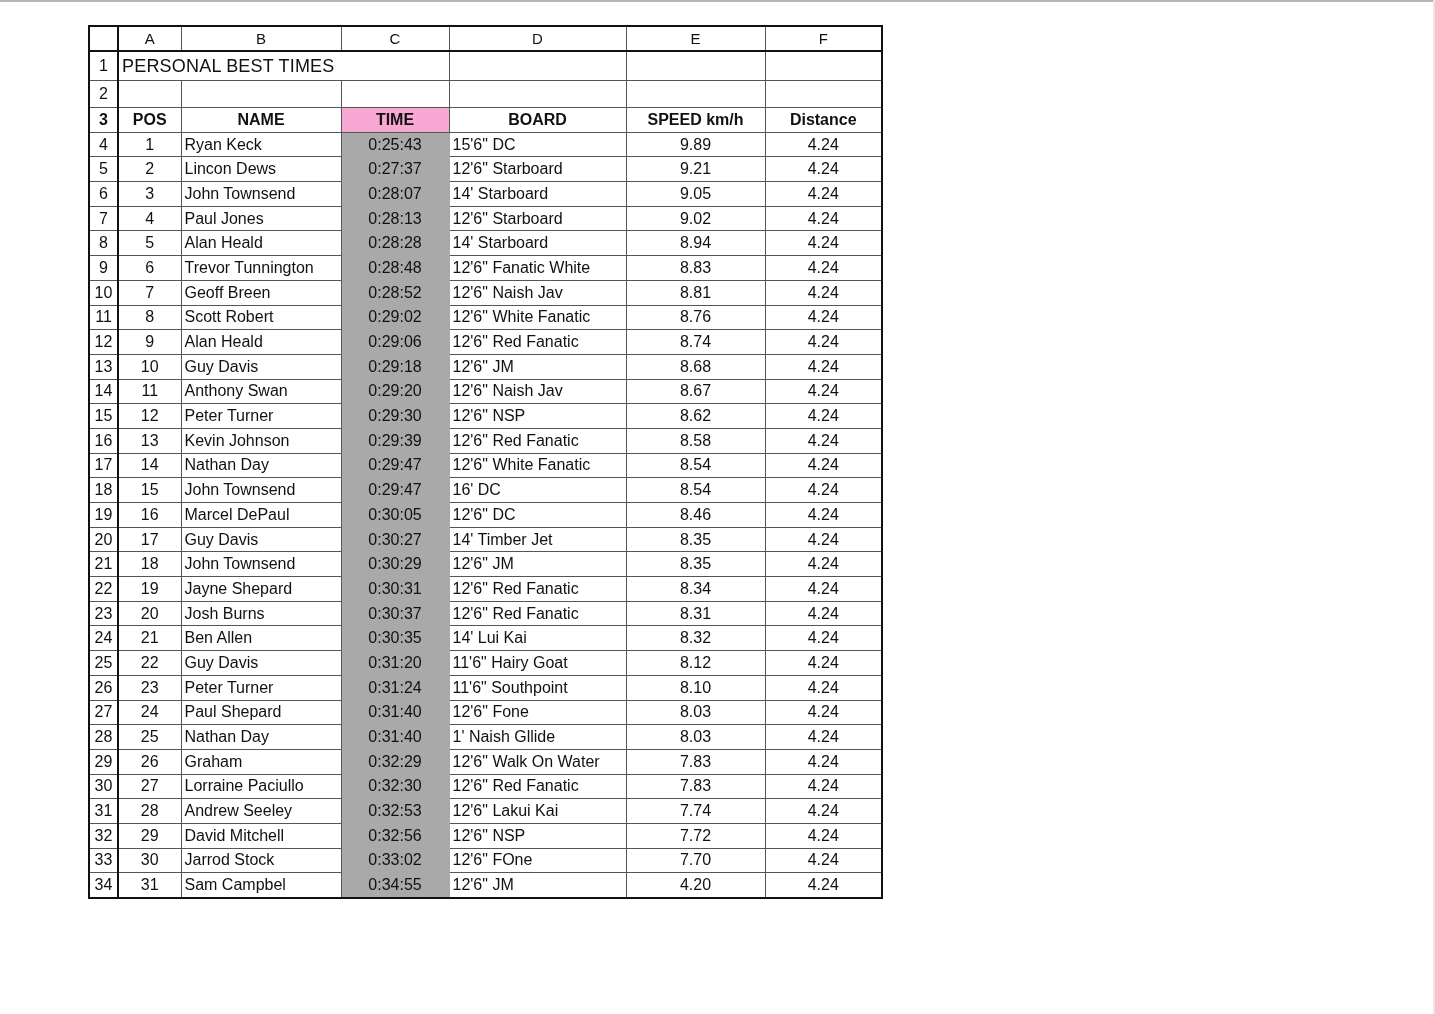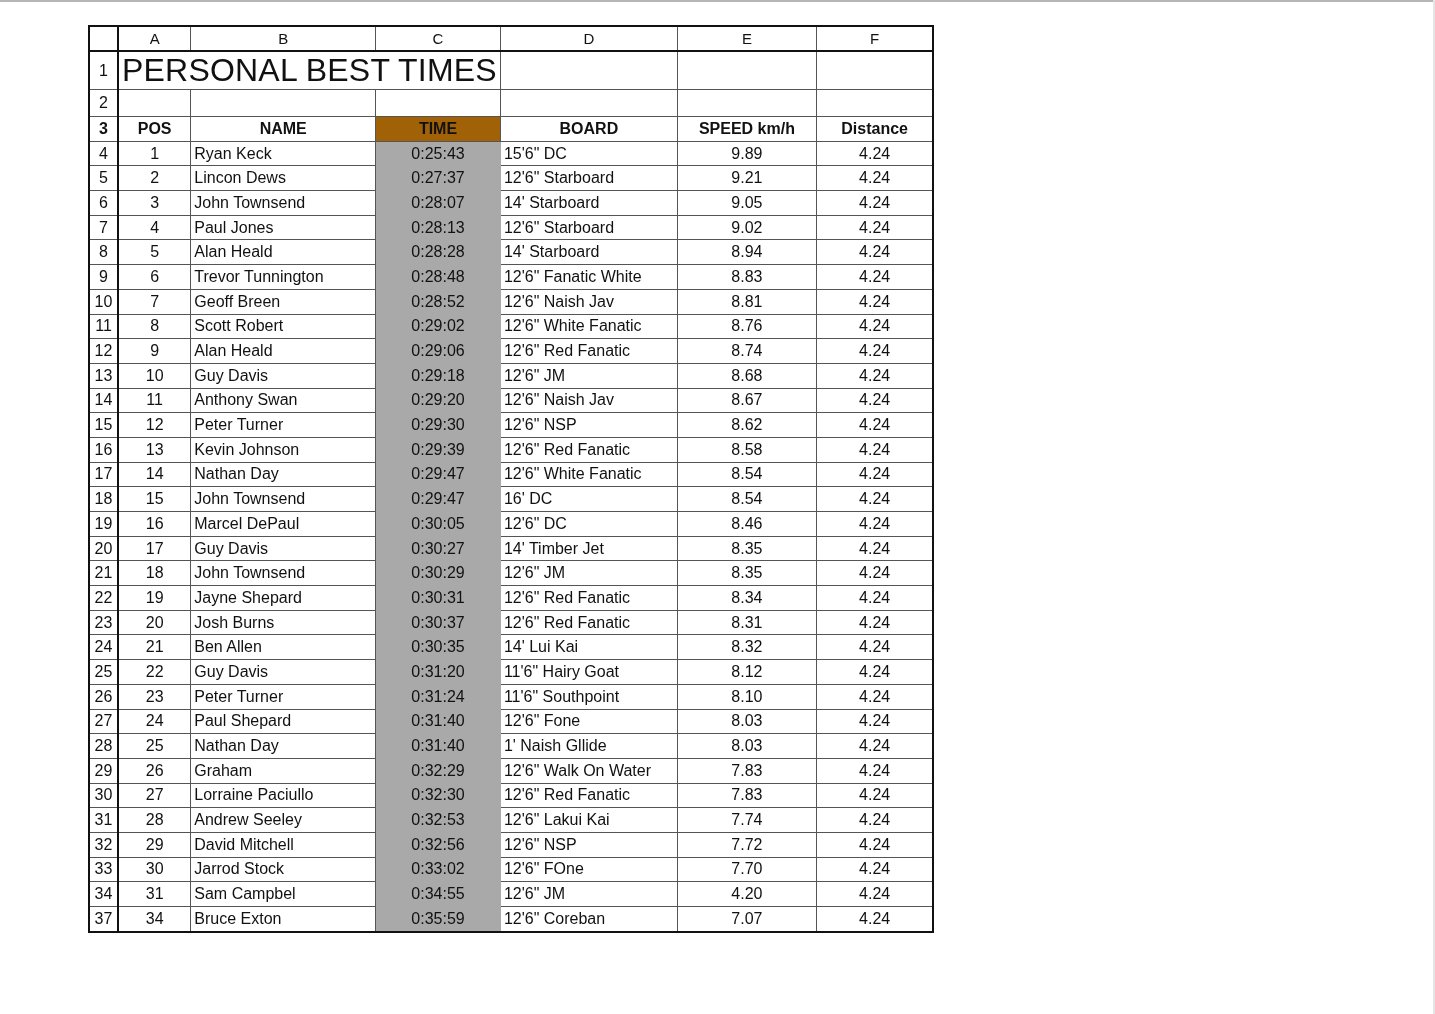--- a/index.html
+++ b/index.html
@@ -26,26 +26,26 @@
   .col-b { width: 160px; }
   .col-c { width: 108px; }
   .col-d { width: 177px; }
   .col-e { width: 139px; }
   .col-f { width: 117px; }
   tr.colhead td { text-align: center; height: 23px; border-bottom: 2px solid #111; font-size: 15px; }
   tr.colhead td.rh { border-right: 2px solid #111; }
   td.rh { text-align: center; border-right: 2px solid #111 !important; font-size: 16px; }
   tr.r1 td { height: 28px; }
   tr.r2 td { height: 26px; }
-  td.title { font-size: 32px; font-weight: normal; padding-left: 10px; letter-spacing: 0.2px; }
+  td.title { font-size: 18px; font-weight: normal; padding-left: 10px; letter-spacing: 0.2px; }
   tr.hdr td { font-weight: bold; text-align: center; font-size: 16px; }
   tr.hdr td.plain { font-weight: bold; }
   td.c { text-align: center; }
   td.time { background: #a9a9a9; text-align: center; border-color: #a9a9a9 !important; margin-top: 32px; }
-  tr.hdr td.time-h { background: #a16207; border-left-color: #555; border-right-color: #555; }
+  tr.hdr td.time-h { background: #f9a8d4; border-left-color: #555; border-right-color: #555; }
 </style>
 </head>
 <body>
 
 <div class="topline"></div>
 <div class="rightline"></div>
 
 <table class="sheet">
   <colgroup>
     <col class="col-rh">
@@ -363,23 +363,14 @@
       </tr>
       <tr>
         <td class="rh">34</td>
         <td class="c">31</td>
         <td>Sam Campbel</td>
         <td class="time">0:34:55</td>
         <td>12'6" JM</td>
         <td class="c">4.20</td>
         <td class="c">4.24</td>
       </tr>
-      <tr>
-        <td class="rh">37</td>
-        <td class="c">34</td>
-        <td>Bruce Exton</td>
-        <td class="time">0:35:59</td>
-        <td>12'6" Coreban</td>
-        <td class="c">7.07</td>
-        <td class="c">4.24</td>
-      </tr>
     </tbody>
 </table>
 
 </body></html>

